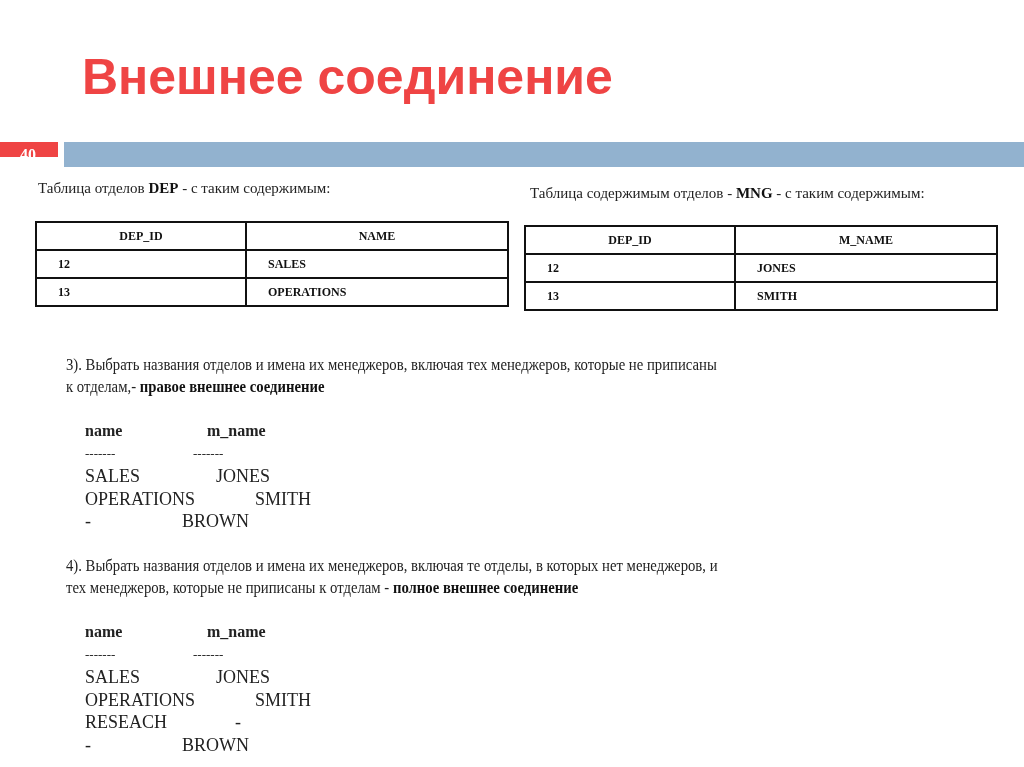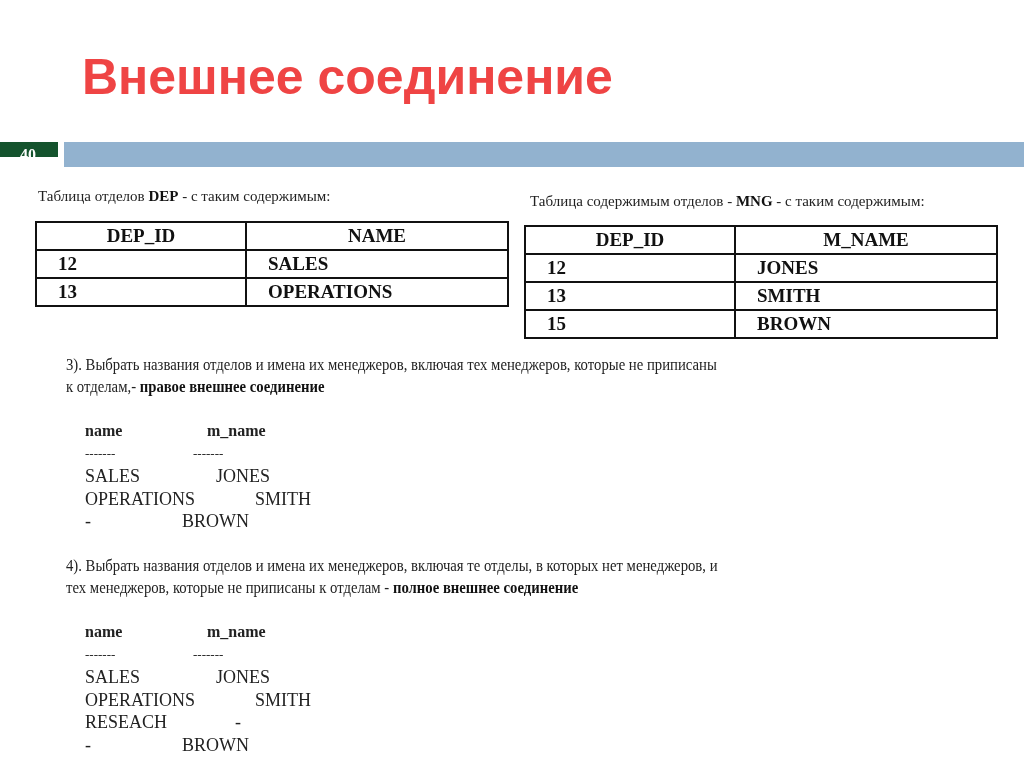--- a/index.html
+++ b/index.html
@@ -1,22 +1,22 @@
 <!DOCTYPE html>
 <html><head>
 <meta charset="utf-8">
 <style>
   html, body { margin:0; padding:0; }
   body { width:1024px; height:767px; background:#ffffff; position:relative; overflow:hidden; font-family:"Liberation Serif", serif; color:#111; }
   .title { position:absolute; left:82px; top:48px; font-family:"Liberation Sans", sans-serif; font-weight:bold; font-size:50px; color:#ef4444; letter-spacing:0px; }
-  .num-badge { position:absolute; left:0; top:142px; width:58px; height:15px; background:#14532d; color:#fff; font-weight:bold; font-size:16px; line-height:25px; text-indent:20px; }
+  .num-badge { position:absolute; left:0; top:142px; width:58px; height:15px; background:#ef4444; color:#fff; font-weight:bold; font-size:16px; line-height:25px; text-indent:20px; }
   .bar { position:absolute; left:64px; top:142px; width:960px; height:25px; background:#92b2cf; }
-  .caption { position:absolute; font-size:15px; color:#222;margin-top:8px; }
+  .caption { position:absolute; font-size:15px; color:#222; }
   .caption b { color:#111; }
-  table.db { position:absolute; border-collapse:collapse; border:2px solid #111; font-size:19px; }
+  table.db { position:absolute; border-collapse:collapse; border:2px solid #111; font-size:12px; }
   table.db th, table.db td { border:2px solid #111; height:26px; padding:0 4px; font-weight:bold; }
   table.db th { text-align:center; }
   table.db td { text-align:left;padding-left:21px; }
   .para { position:absolute; left:66px; font-size:16px; line-height:22px; color:#222; transform:scaleX(0.92); transform-origin:left top; white-space:nowrap; }
   .para b { color:#111; }
   .result { position:absolute; left:85px; font-size:18px; line-height:22.5px; color:#222; }
   .result .row { position:relative; height:22.5px; white-space:nowrap; }
   .result .c1 { position:absolute; left:0; }
   .result .hdr { font-weight:bold; font-size:16px; }
   .result .dash { font-size:13px; }
@@ -53,24 +53,20 @@
     <th style="width:200px;">DEP_ID</th>
     <th>M_NAME</th>
   </tr>
   <tr>
         <td>12</td>
         <td>JONES</td>
       </tr>
   <tr>
         <td>13</td>
         <td>SMITH</td>
-      </tr>
-  <tr>
-        <td>15</td>
-        <td>BROWN</td>
       </tr>
 </tbody>
   </table>
 
 <div class="para" style="top:354px;">
   <div>3). Выбрать названия отделов и имена их менеджеров, включая тех менеджеров, которые не приписаны</div>
   <div><span>к отделам,- </span><b>правое внешнее соединение</b></div>
 </div>
 <div class="result" style="top:420px;">
   <div class="row hdr">

